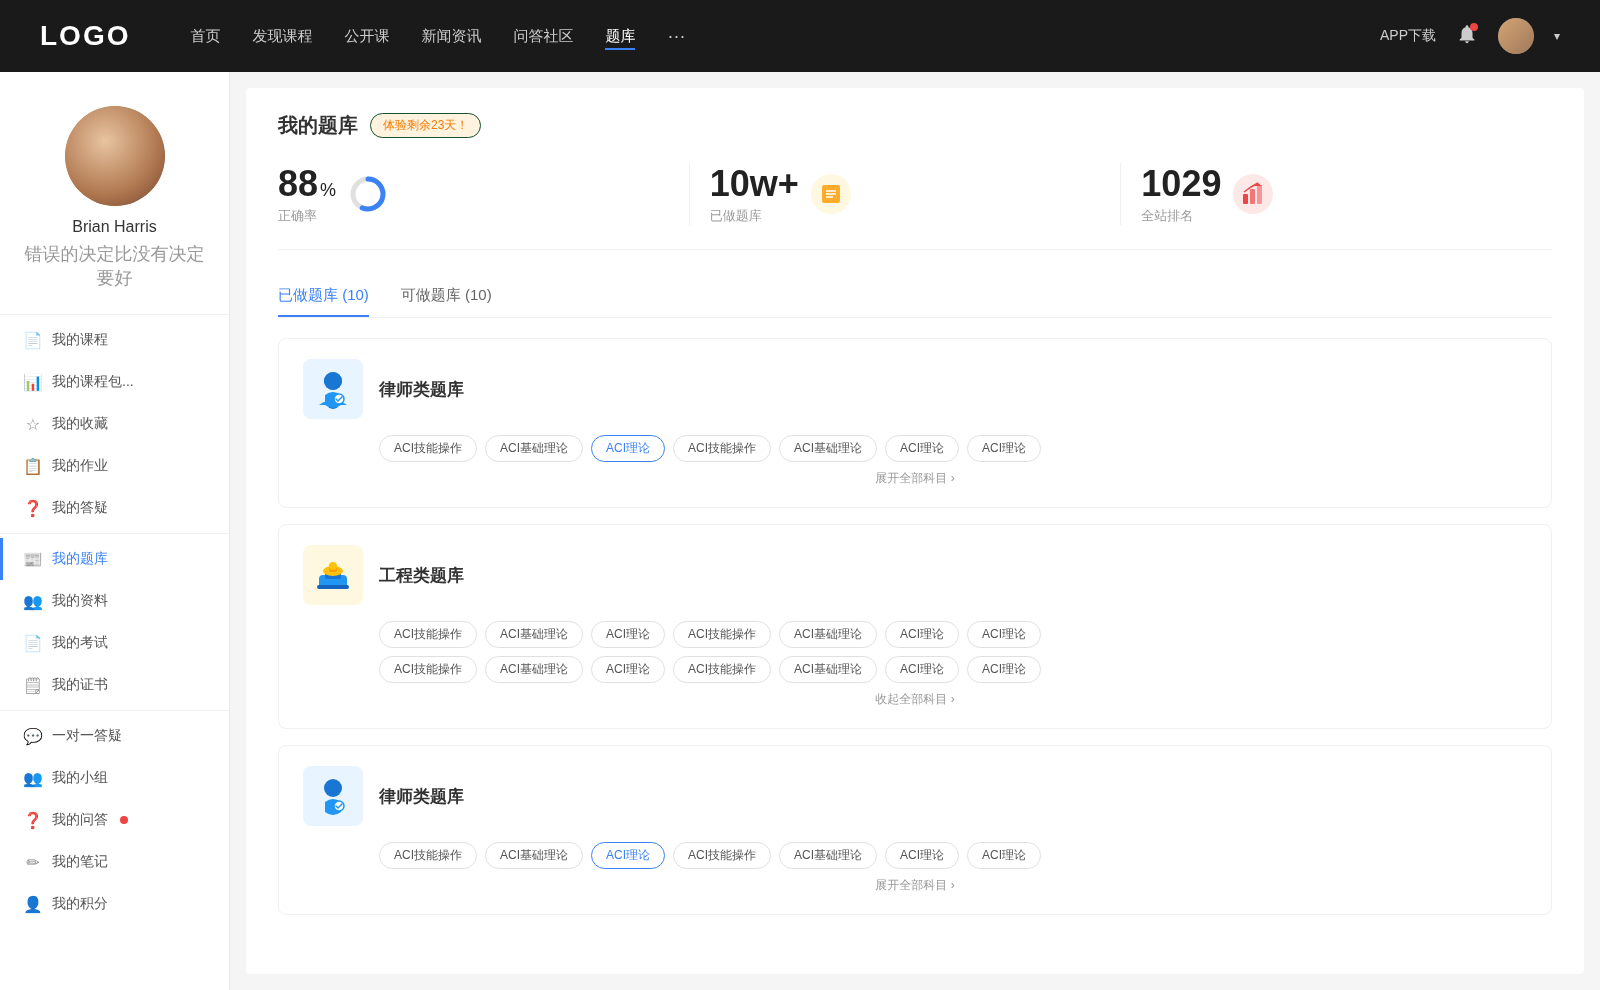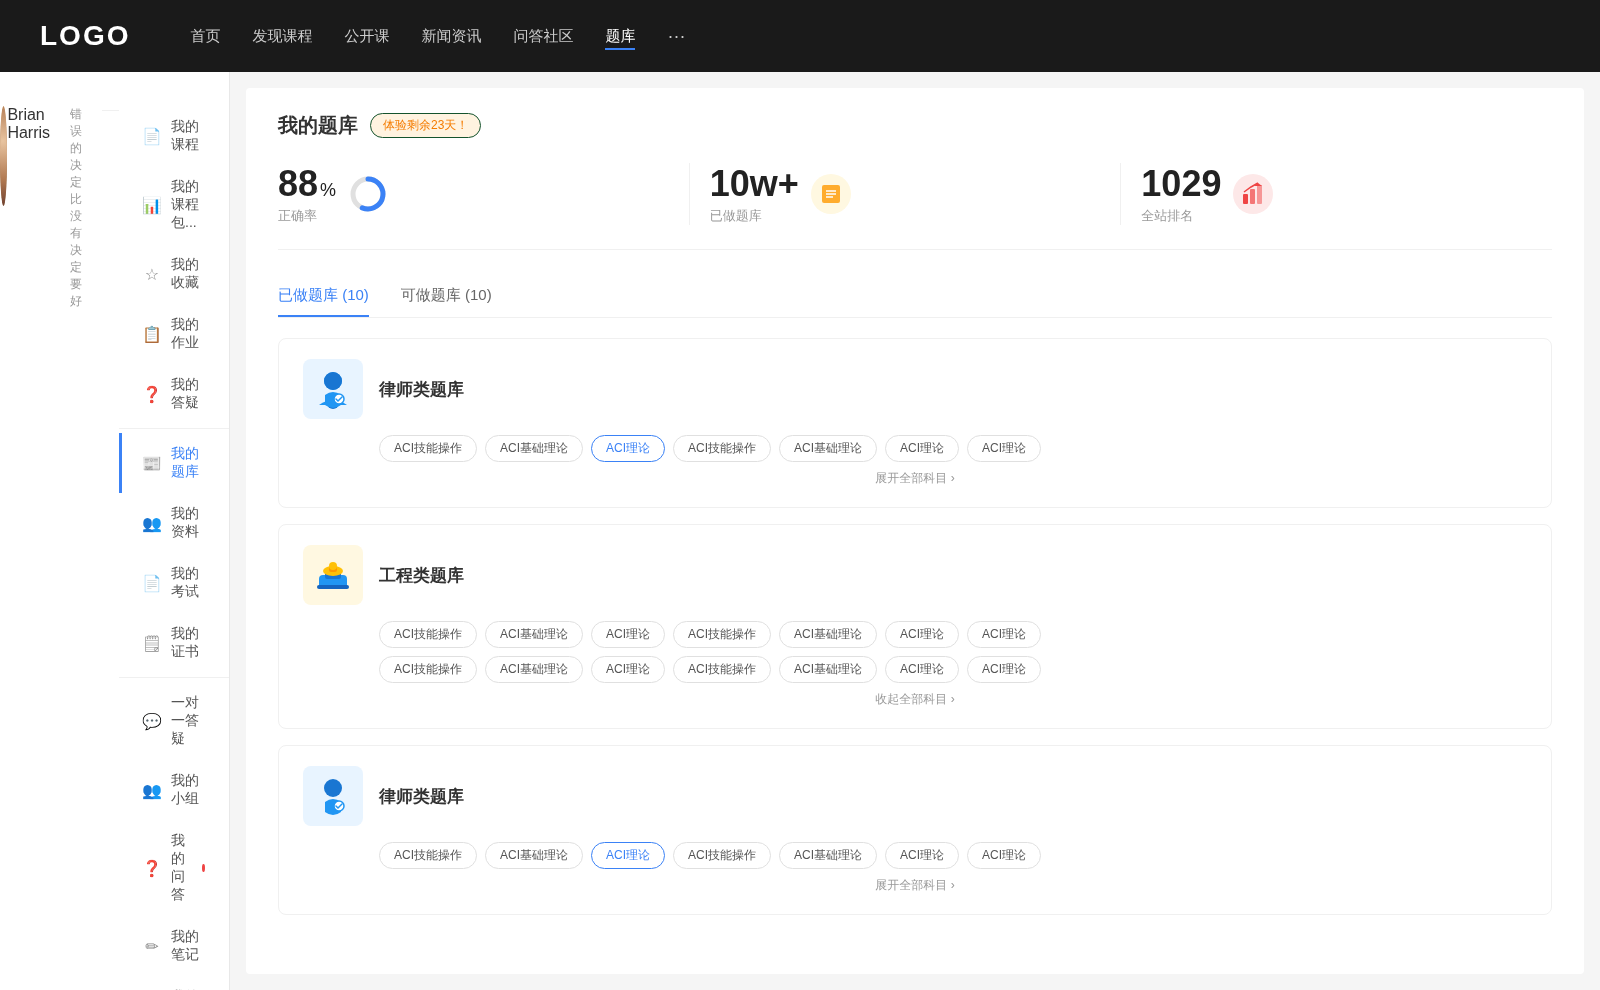--- a/index.html
+++ b/index.html
@@ -81,22 +81,22 @@
       display: flex;
       height: calc(990px - 72px);
     }
 
     
     .sidebar {
       width: 230px;
       background: white;
       border-right: 1px solid #e8e8e8;
       display: flex;
-      flex-direction: row;
-      align-items: flex-start;
+      flex-direction: column;
+      align-items: center;
       padding-top: 34px;
       overflow-y: auto;
       flex-shrink: 0;
     }
     .sidebar-avatar {
       width: 100px; height: 100px;
       border-radius: 50%;
       background: linear-gradient(135deg, #d4a574, #8b6543);
       overflow: hidden;
       margin-bottom: 12px;
@@ -107,21 +107,21 @@
       background: radial-gradient(circle at 40% 35%, #e8c4a0, #b07850 60%, #704030);
       border-radius: 50%;
     }
     .sidebar-name {
       font-size: 16px;
       font-weight: 500;
       color: #333;
       margin-bottom: 6px;
     }
     .sidebar-motto {
-      font-size: 12px;
+      font-size: 18px;
       color: #999;
       margin-bottom: 20px;
       text-align: center;
       padding: 0 20px;
     }
     .sidebar-divider {
       width: 100%;
       height: 1px;
       background: #f0f0f0;
       margin: 4px 0;
@@ -330,20 +330,33 @@
   <div class="navbar-logo">LOGO</div>
   <nav class="navbar-nav">
     <a class="nav-item">首页</a>
     <a class="nav-item">发现课程</a>
     <a class="nav-item">公开课</a>
     <a class="nav-item">新闻资讯</a>
     <a class="nav-item">问答社区</a>
     <a class="nav-item active">题库</a>
     <span class="nav-more">···</span>
   </nav>
+  <div class="navbar-right">
+    <span class="app-download">APP下载</span>
+    <div class="bell-icon">
+      <svg viewBox="0 0 24 24" xmlns="http://www.w3.org/2000/svg">
+        <path d="M12 22c1.1 0 2-.9 2-2h-4c0 1.1.9 2 2 2zm6-6v-5c0-3.07-1.64-5.64-4.5-6.32V4c0-.83-.67-1.5-1.5-1.5s-1.5.67-1.5 1.5v.68C7.63 5.36 6 7.92 6 11v5l-2 2v1h16v-1l-2-2z" fill="#ccc"></path>
+      </svg>
+      <div class="bell-dot"></div>
+    </div>
+    <div class="user-avatar">
+      <div class="user-avatar-img"></div>
+    </div>
+    <span class="dropdown-arrow">▾</span>
+  </div>
 </div>
 
 <div class="layout">
 
   <aside class="sidebar">
     <div class="sidebar-avatar">
       <div class="sidebar-avatar-inner"></div>
     </div>
     <div class="sidebar-name">Brian Harris</div>
     <div class="sidebar-motto">错误的决定比没有决定要好</div>

